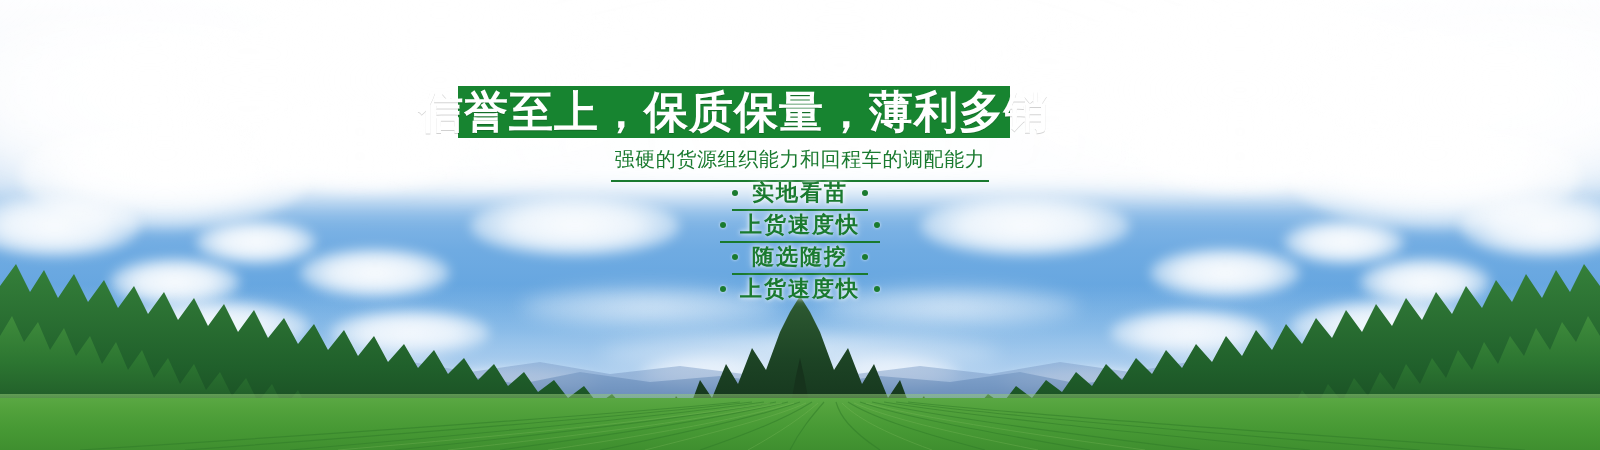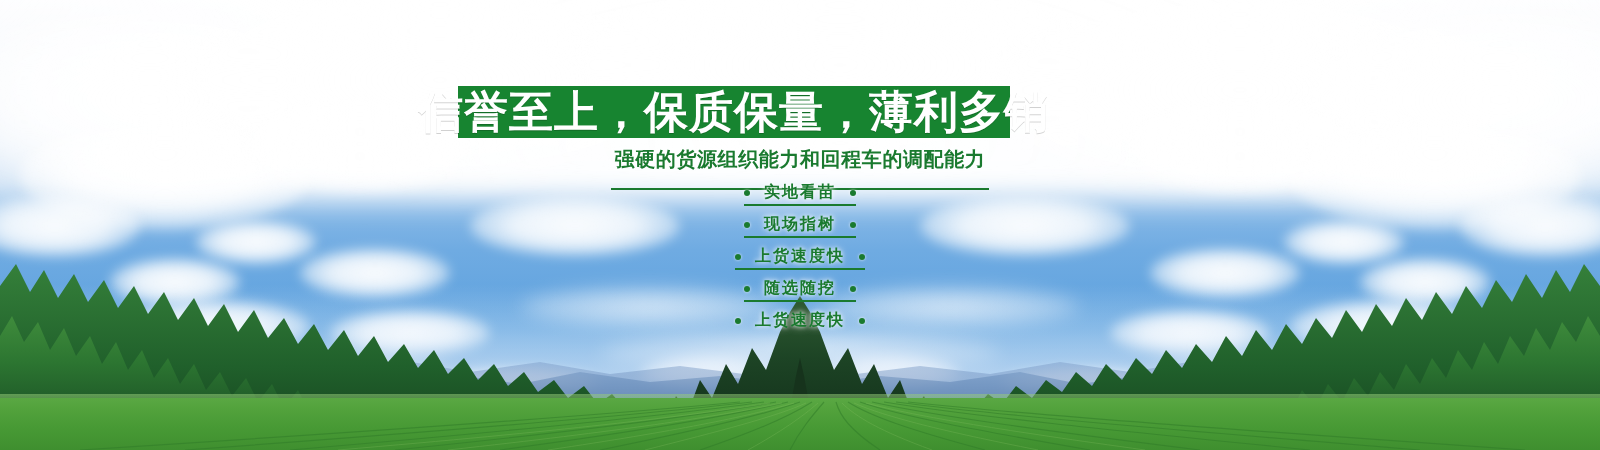--- a/index.html
+++ b/index.html
@@ -164,24 +164,24 @@
   .subtitle {
     position: absolute;
     left: 0; top: 146px;
     width: 1600px;
     text-align: center;
   }
   .subtitle-text {
     display: inline-block;
     color: #1a7a2f;
     font-size: 20px;
-    font-weight: bold;
+    font-weight: normal;
     letter-spacing: 0.6px;
     border-bottom: 2px solid #1a7a2f;
-    padding: 0 4px 15px 4px;
+    padding: 0 4px 7px 4px;
     font-family: "DejaVu Sans", "Liberation Sans", sans-serif;
     text-shadow: 0 0 3px rgba(255,255,255,0.85), 0 0 6px rgba(255,255,255,0.6);
   }
 
   .feature-list {
     position: absolute;
     left: 0; top: 178px;
     width: 1600px;
   }
   .feature-row {
@@ -211,21 +211,21 @@
   .dot {
     width: 6px;
     height: 6px;
     border-radius: 50%;
     background: #1a7a2f;
     flex: 0 0 auto;
     box-shadow: 0 0 3px rgba(255,255,255,0.8);
   }
   .feature-text {
     color: #1a7a2f;
-    font-size: 16px;
+    font-size: 22px;
     font-weight: bold;
     letter-spacing: 2px;
     white-space: nowrap;
     font-family: Liberation Mono, monospace;
     text-shadow: 0 0 4px rgba(255,255,255,0.9), 0 0 8px rgba(255,255,255,0.65);
   }
 </style>
 </head>
 <body>
 
@@ -457,27 +457,20 @@
     <div class="feature-list">
 
       <div class="feature-row">
         <div class="feature-inner ruled">
           <span class="dot"></span>
           <span class="feature-text">实地看苗</span>
           <span class="dot"></span>
         </div>
       </div>
 
-      <div class="feature-row">
-        <div class="feature-inner ruled">
-          <span class="dot"></span>
-          <span class="feature-text">现场指树</span>
-          <span class="dot"></span>
-        </div>
-      </div>
 
       <div class="feature-row">
         <div class="feature-inner ruled">
           <span class="dot"></span>
           <span class="feature-text">上货速度快</span>
           <span class="dot"></span>
         </div>
       </div>
 
       <div class="feature-row">

